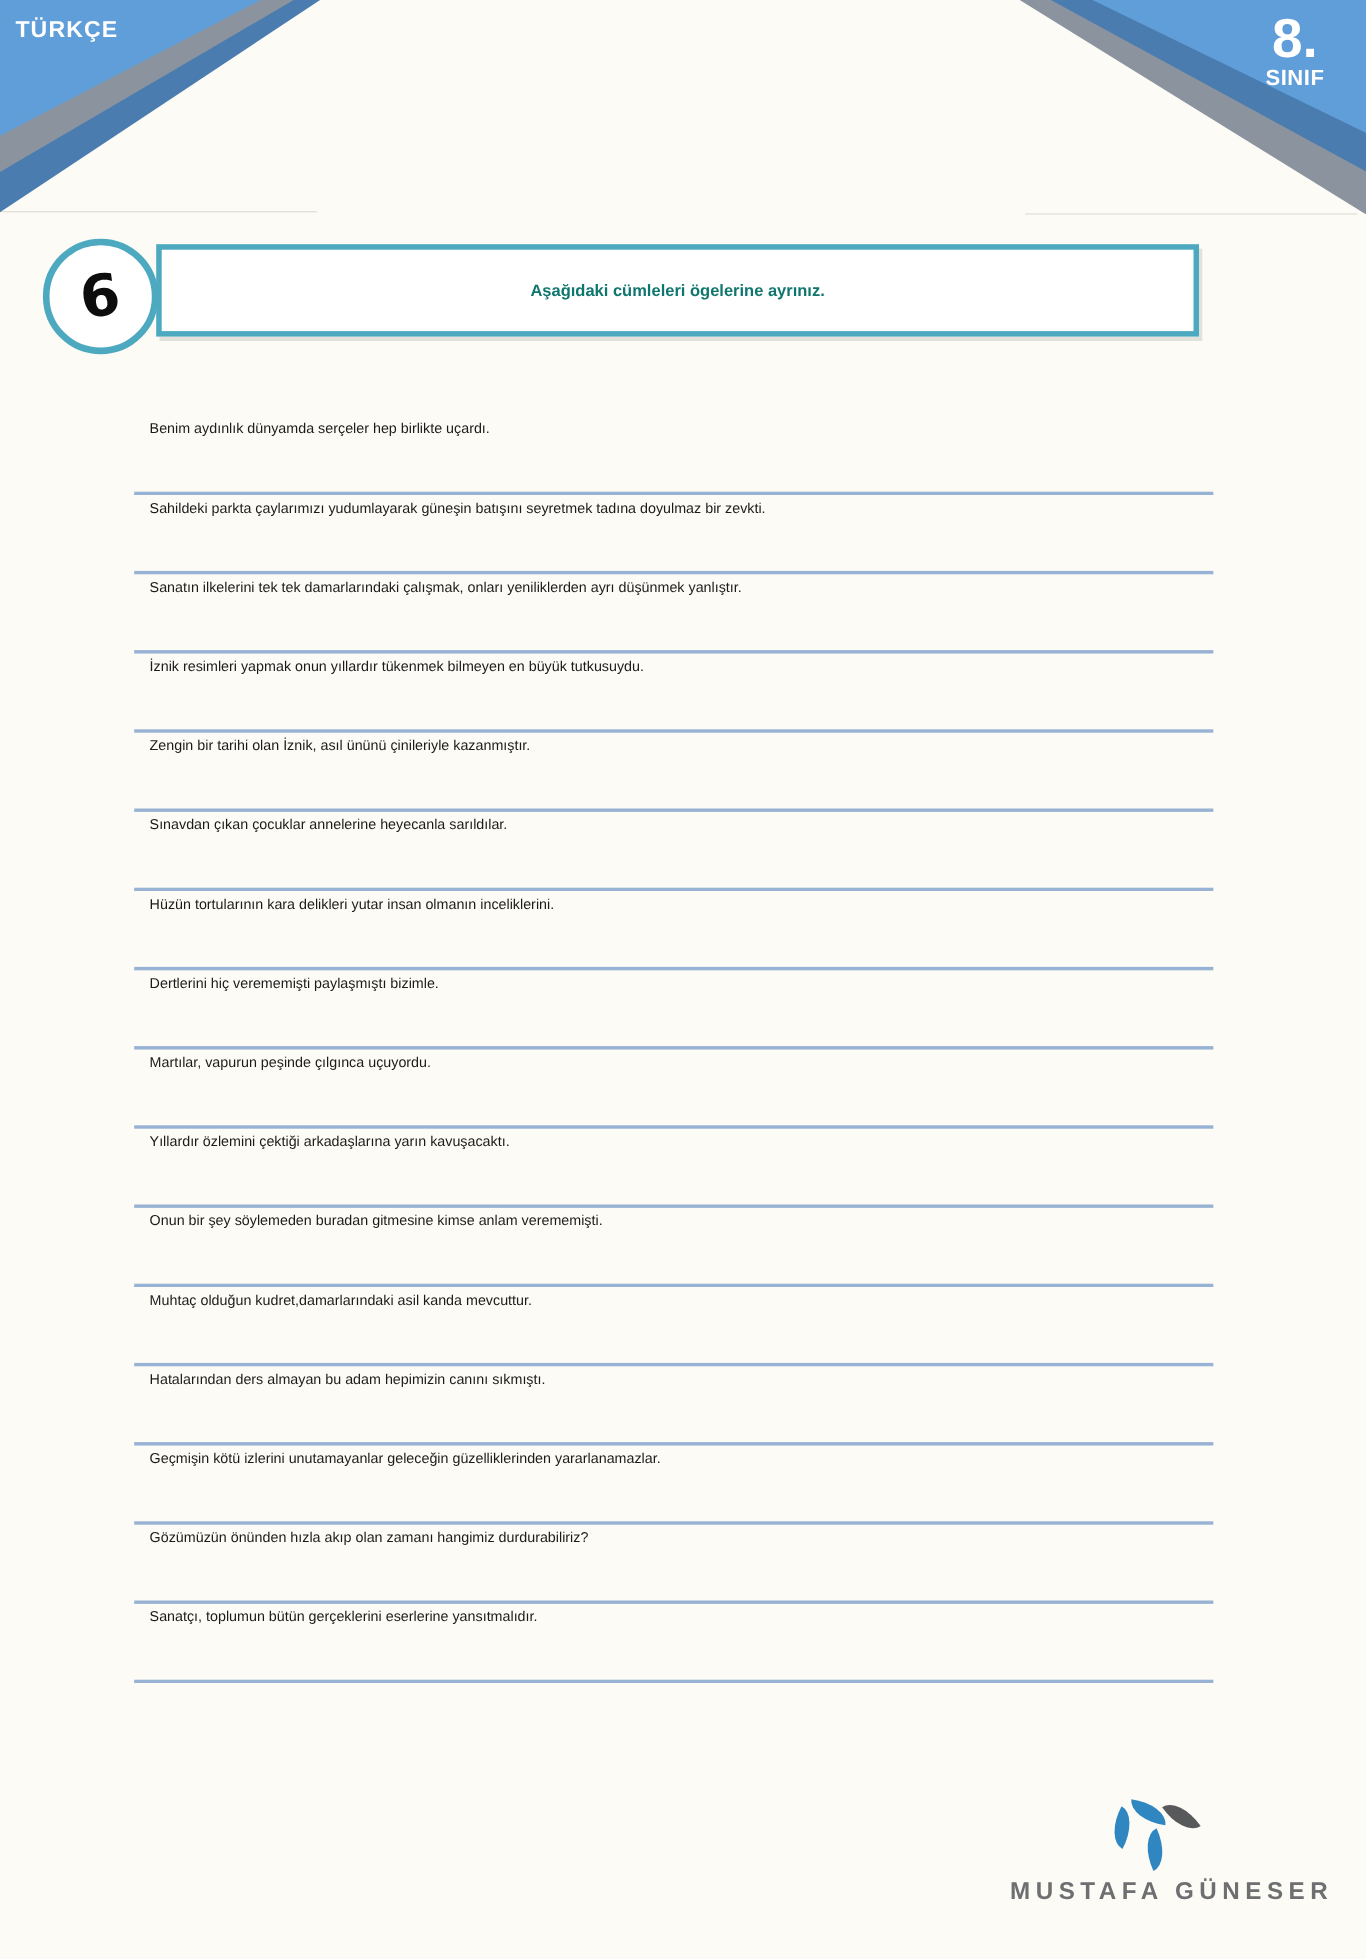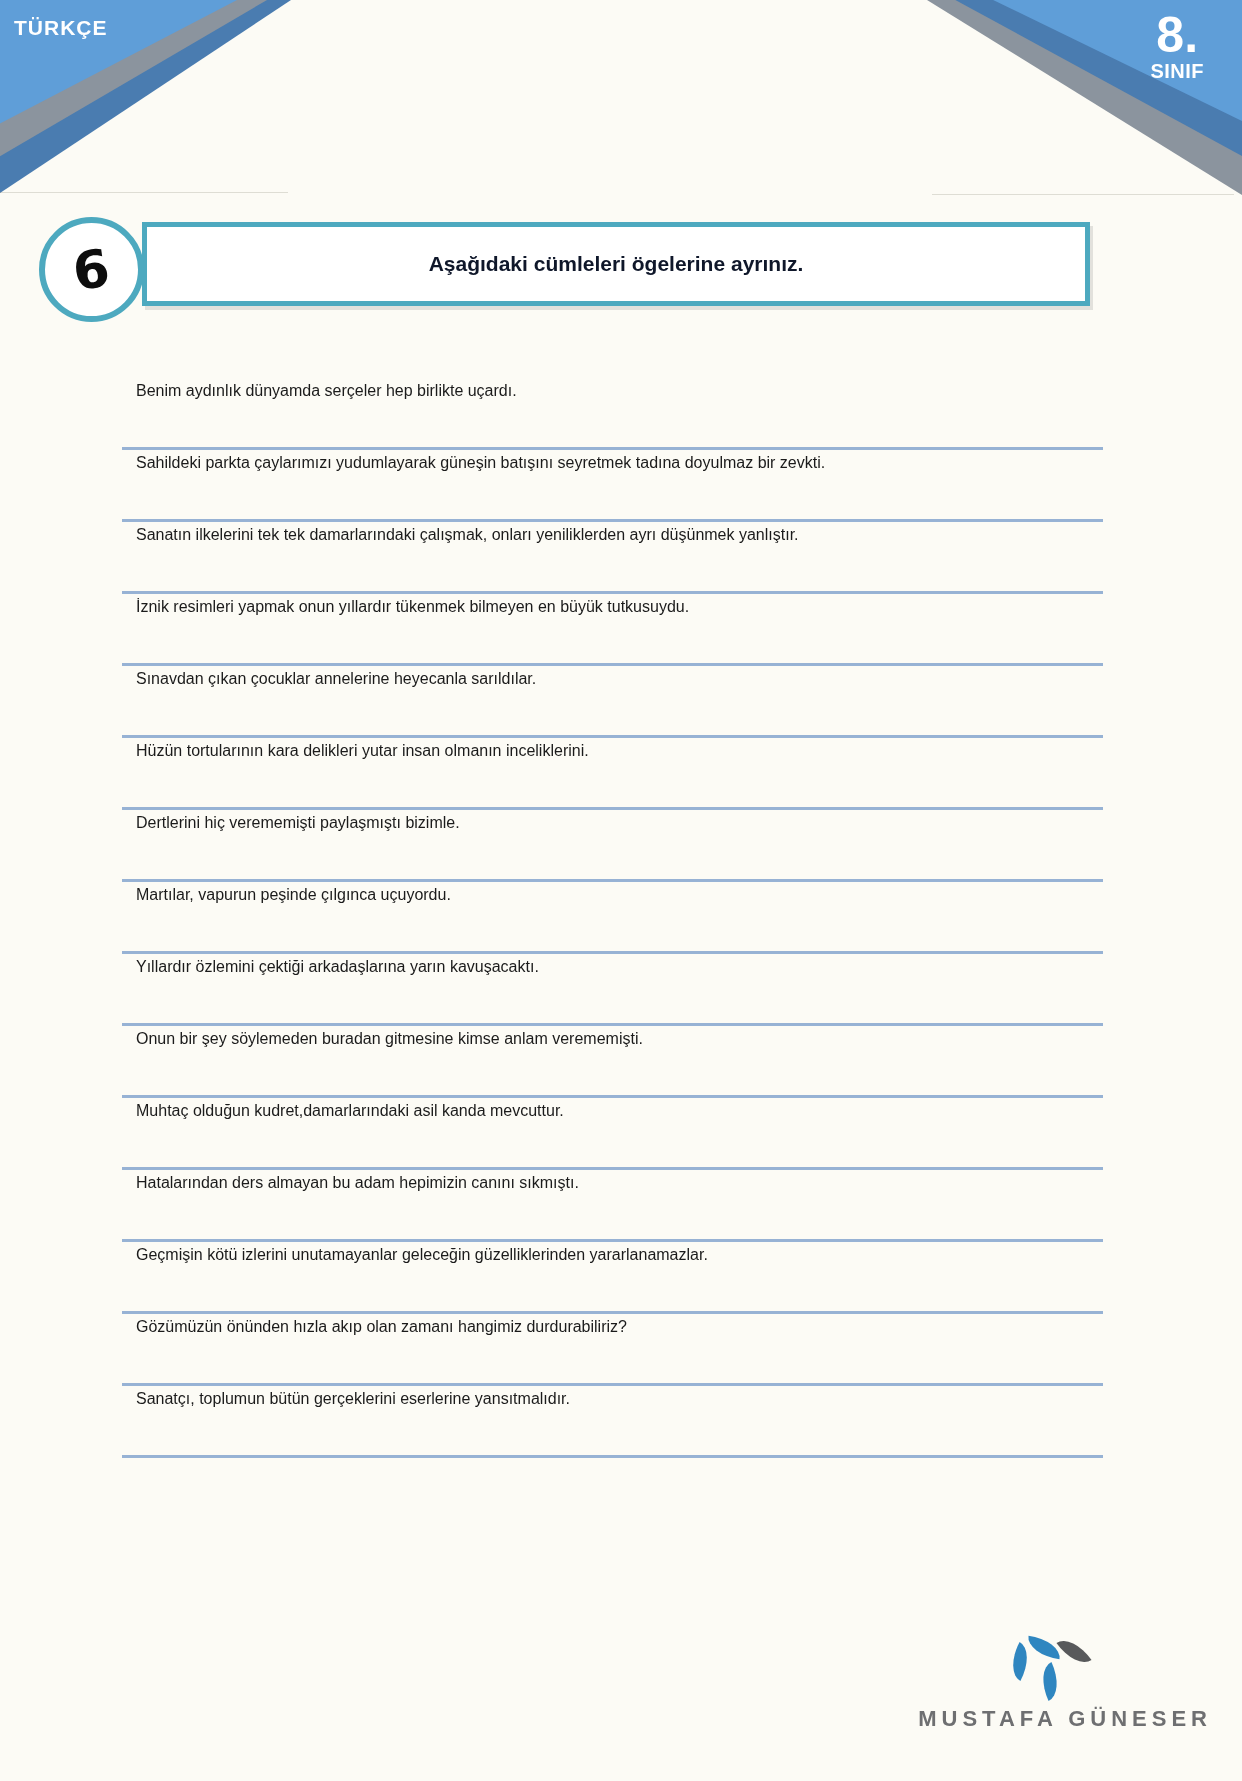--- a/index.html
+++ b/index.html
@@ -51,28 +51,28 @@
     transform:rotate(-8deg); line-height:1;
   }
   .instruction-box {
     position:absolute; left:142px; top:222px;
     width:948px; height:84px;
     background:#fff; border:5px solid var(--c-teal);
     box-shadow:3px 4px 0 rgba(0,0,0,.10);
     display:flex; align-items:center; justify-content:center;
     z-index:1;
   }
-  .instruction-box p { font-size:21px; font-weight:bold; color:#0f172a; }
+  .instruction-box p { font-size:15px; font-weight:bold; color:#0f766e; }
 
   
   #sentence-list { position:absolute; left:0; top:378px; width:1242px; }
   .sentence-row { position:relative; height:72px; }
   .sentence-row p {
     position:absolute; left:136px; top:4px;
-    font-size:16px; white-space:nowrap; color:#1b1b1b;
+    font-size:13px; white-space:nowrap; color:#1b1b1b;
   }
   .answer-line {
     position:absolute; left:122px; bottom:0;
     width:981px; height:3px;
     background:var(--c-rule);
     border-bottom:1px solid rgba(150,179,214,.45);
   }
 
   
   .logo { position:absolute; left:880px; top:1636px; width:332px; text-align:right; }
@@ -130,20 +130,24 @@
   <div class="sentence-row">
     <p>Sanatın ilkelerini tek tek damarlarındaki çalışmak, onları yeniliklerden ayrı düşünmek yanlıştır.</p>
     <div class="answer-line"></div>
   </div>
 
   <div class="sentence-row">
     <p>İznik resimleri yapmak onun yıllardır tükenmek bilmeyen en büyük tutkusuydu.</p>
     <div class="answer-line"></div>
   </div>
 
+  <div class="sentence-row">
+    <p>Zengin bir tarihi olan İznik, asıl ününü çinileriyle kazanmıştır.</p>
+    <div class="answer-line"></div>
+  </div>
 
 
   <div class="sentence-row">
     <p>Sınavdan çıkan çocuklar annelerine heyecanla sarıldılar.</p>
     <div class="answer-line"></div>
   </div>
 
   <div class="sentence-row">
     <p>Hüzün tortularının kara delikleri yutar insan olmanın inceliklerini.</p>
     <div class="answer-line"></div>

